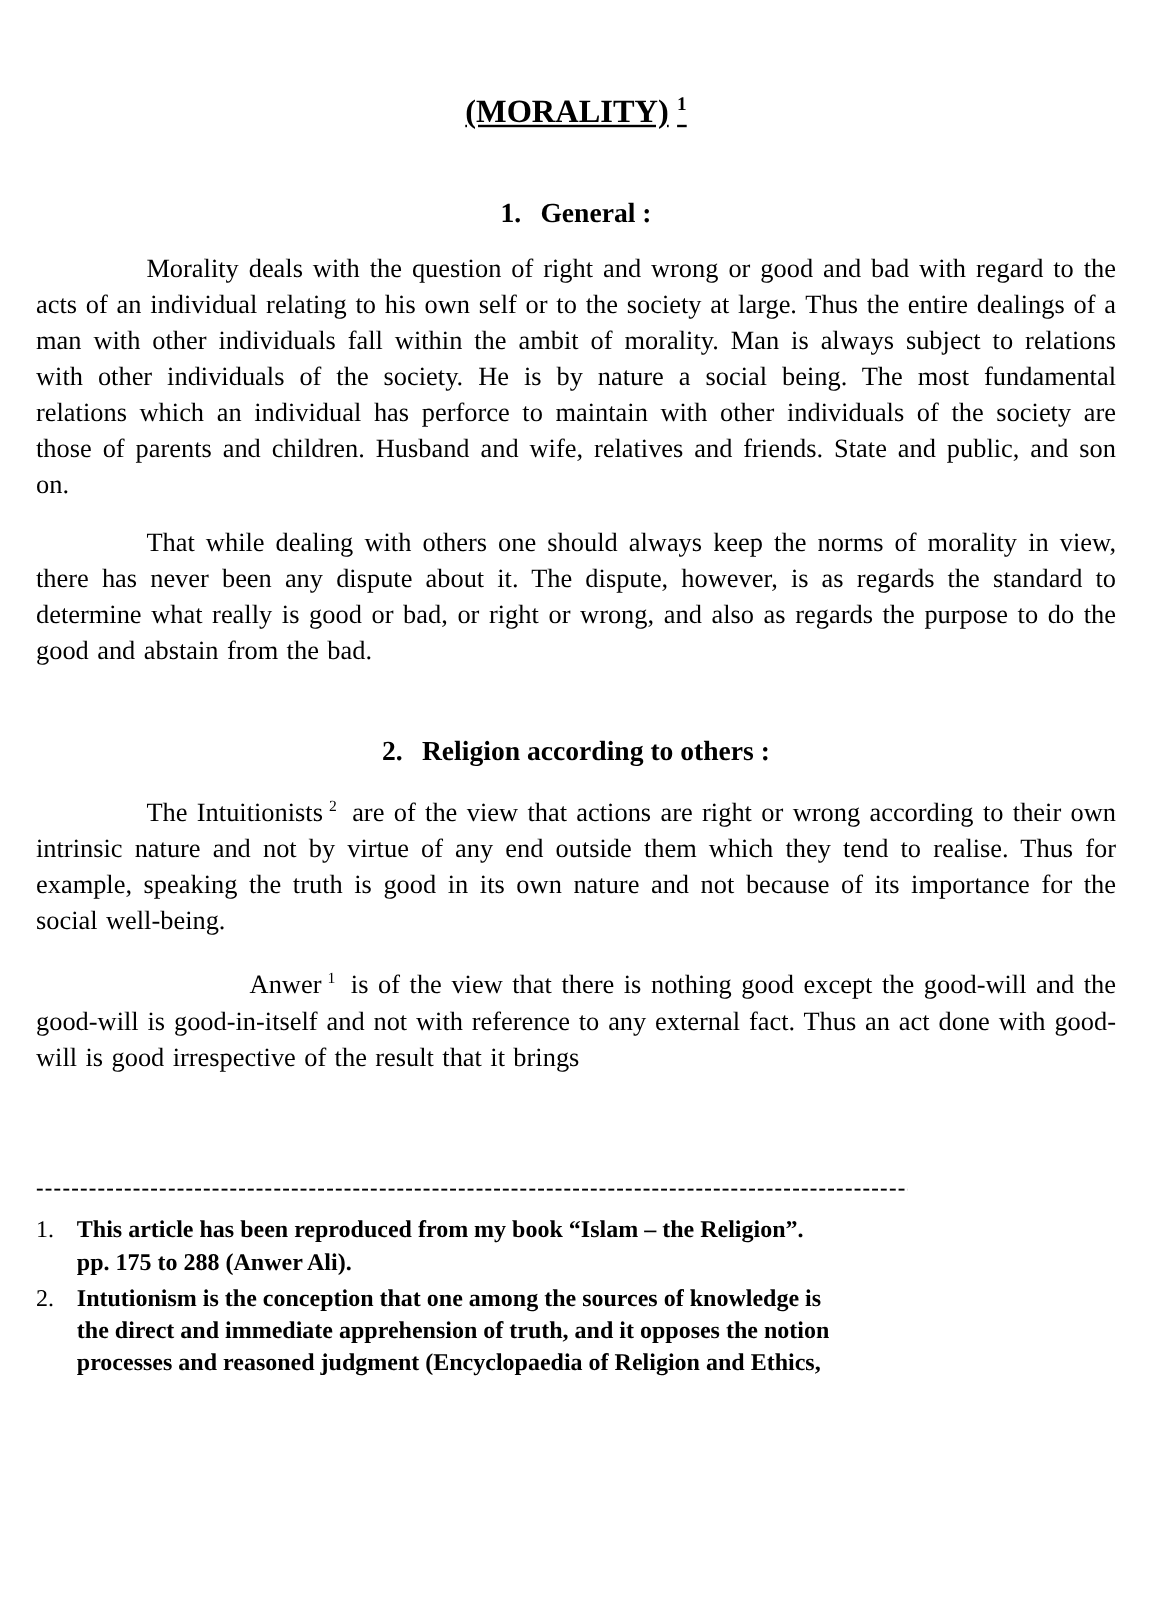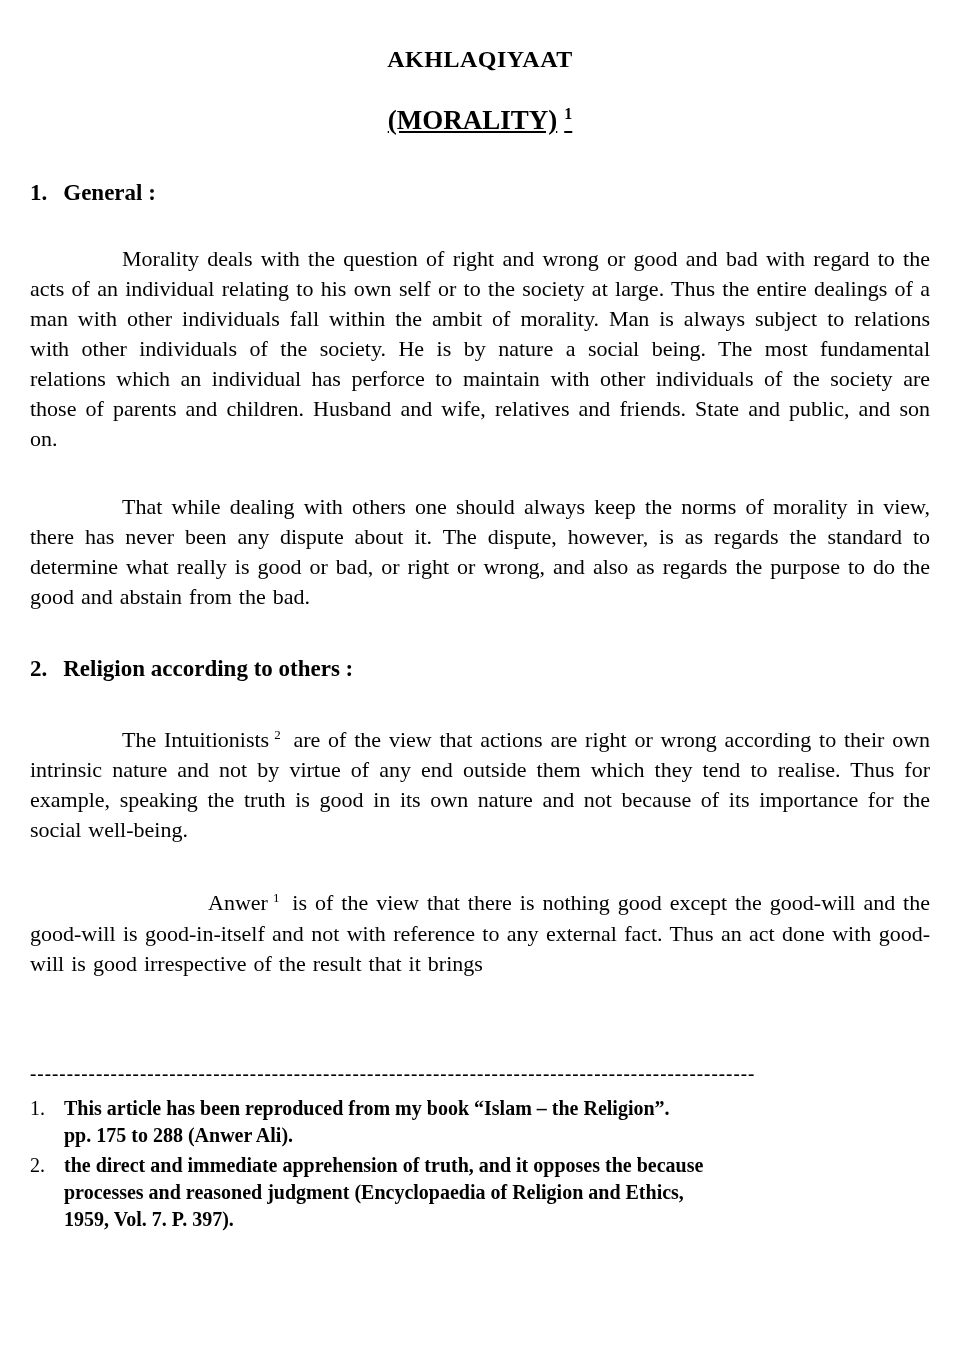--- a/index.html
+++ b/index.html
@@ -28,32 +28,33 @@
     text-decoration: underline;
   }
   .doc-subtitle sup {
     font-size: 16px;
     margin-left: 7px;
     font-weight: bold;
   }
   .section-heading {
     font-weight: bold;
     font-size: 23px;
-    margin-top: 44px;
+    margin-top: 56px;
+    text-align: center;
   }
   .section-heading .sec-num {
     display: inline-block;
     margin-right: 16px;
   }
   p.body-para {
     font-size: 22px;
     line-height: 30px;
     text-align: justify;
     text-indent: 92px;
-    margin-top: 38px;
+    margin-top: 18px;
     word-spacing: 1.5px;
   }
   p.body-para.indent-lg {
     text-indent: 178px;
   }
   p.body-para sup {
     font-size: 13px;
     margin: 0 5px;
   }
   .footnote-separator {
@@ -84,21 +85,20 @@
   .footnote-line {
     display: block;
     font-weight: bold;
   }
 </style>
 </head>
 <body>
 
 <div class="page">
 
-  <h1 class="doc-title">AKHLAQIYAAT</h1>
 
   <h2 class="doc-subtitle"><span>(MORALITY)</span><sup>1</sup></h2>
 
   <h3 class="section-heading"><span class="sec-num">1.</span><span>General :</span></h3>
 
   <p class="body-para">Morality deals with the question of right and wrong or good and bad with regard to the acts of an individual relating to his own self or to the society at large. Thus the entire dealings of a man with other individuals fall within the ambit of morality. Man is always subject to relations with other individuals of the society. He is by nature a social being. The most fundamental relations which an individual has perforce to maintain with other individuals of the society are those of parents and children. Husband and wife, relatives and friends. State and public, and son on.</p>
 
   <p class="body-para">That while dealing with others one should always keep the norms of morality in view, there has never been any dispute about it. The dispute, however, is as regards the standard to determine what really is good or bad, or right or wrong, and also as regards the purpose to do the good and abstain from the bad.</p>
 
   <h3 class="section-heading"><span class="sec-num">2.</span><span>Religion according to others :</span></h3>
@@ -112,20 +112,20 @@
   <div class="footnotes">
 
     <div class="footnote-item">
       <span class="footnote-marker">1.</span>
       <span class="footnote-line">This article has been reproduced from my book “Islam – the Religion”.</span>
       <span class="footnote-line">pp. 175 to 288 (Anwer Ali).</span>
     </div>
 
     <div class="footnote-item">
       <span class="footnote-marker">2.</span>
-      <span class="footnote-line">the direct and immediate apprehension of truth, and it opposes the because</span>
+      <span class="footnote-line">Intutionism is the conception that one among the sources of knowledge is</span>
+      <span class="footnote-line">the direct and immediate apprehension of truth, and it opposes the notion</span>
       <span class="footnote-line">processes and reasoned judgment (Encyclopaedia of Religion and Ethics,</span>
-      <span class="footnote-line">1959, Vol. 7. P. 397).</span>
     </div>
 
   </div>
 
 </div>
 
 </body></html>

